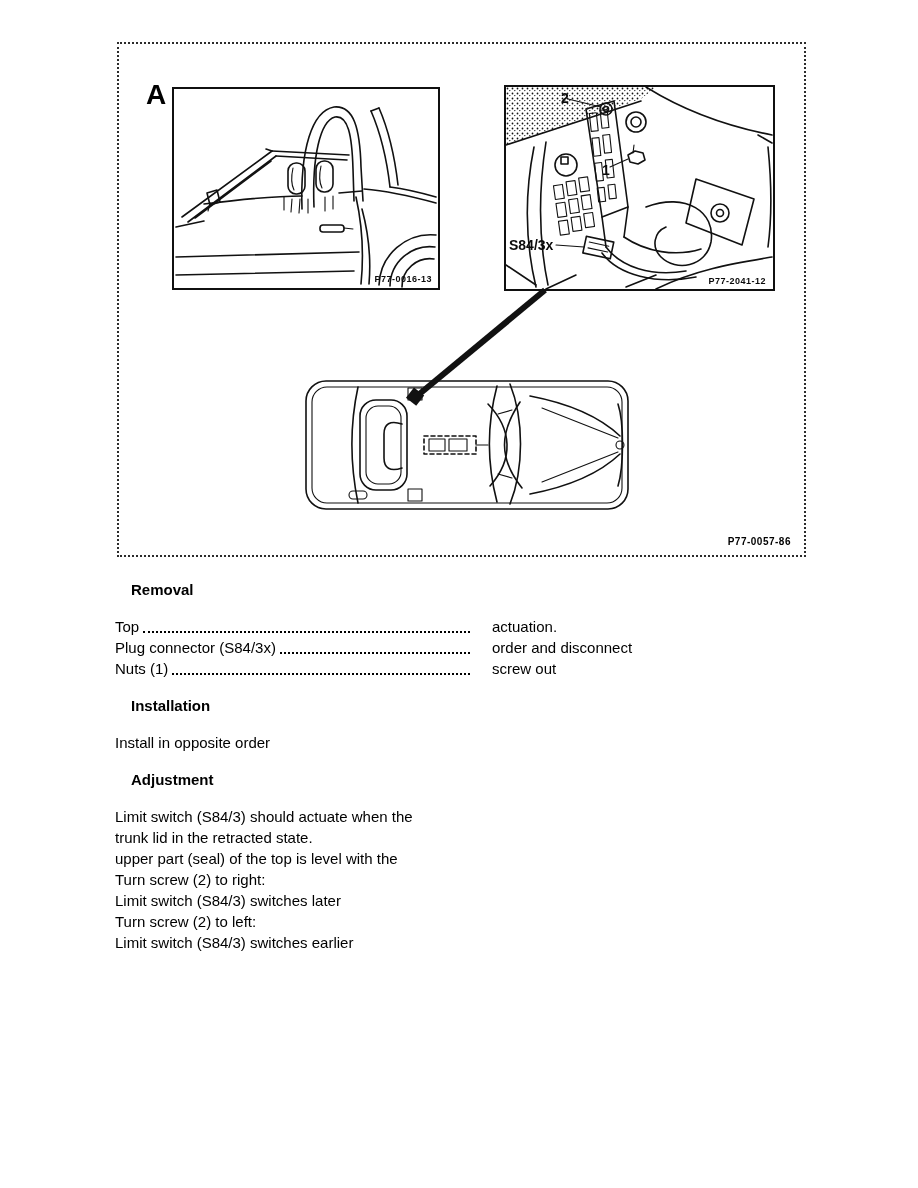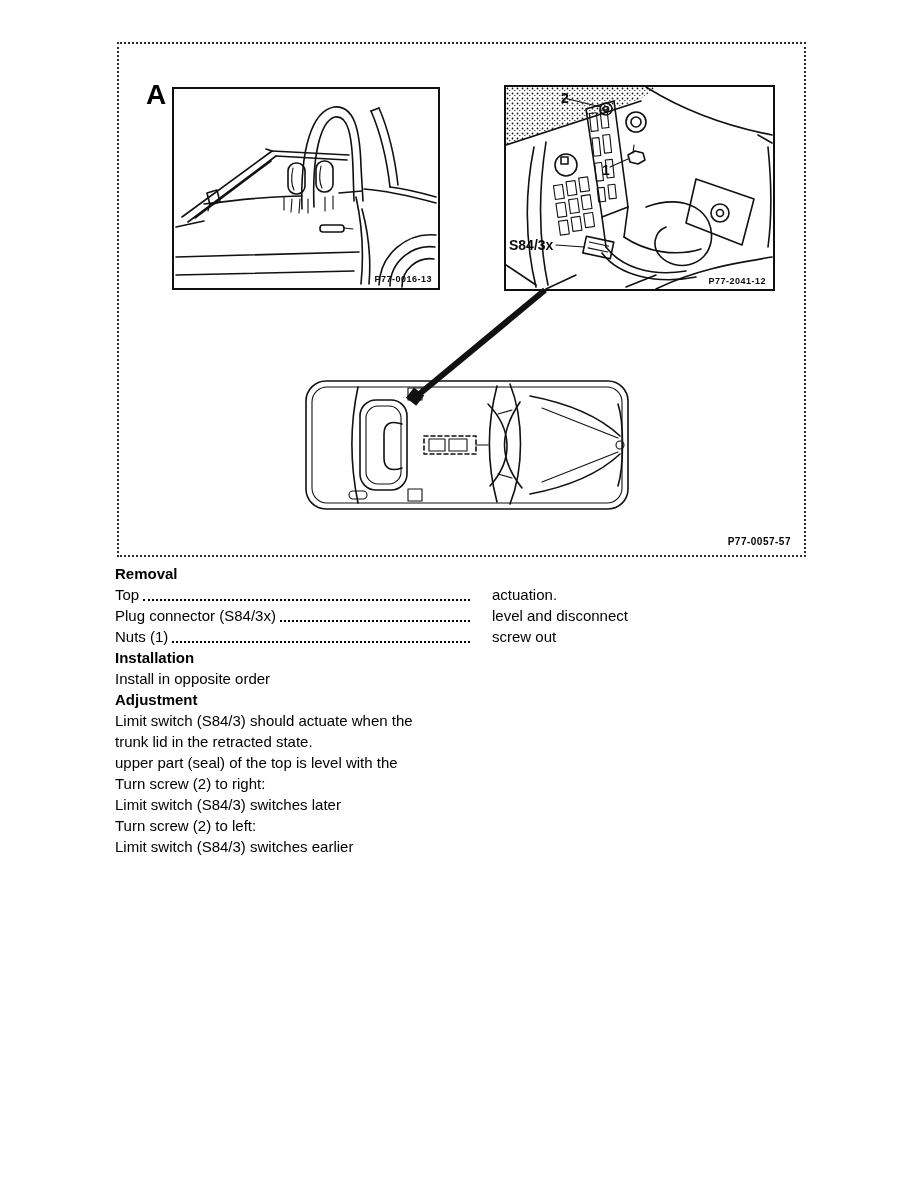--- a/index.html
+++ b/index.html
@@ -20,21 +20,21 @@
   .fig-code{font:bold 9px "Liberation Sans",sans-serif;letter-spacing:.5px;fill:#0a0a0a;}
   .callout{font:bold 14px "Liberation Sans",sans-serif;fill:#0a0a0a;}
   .overlay{position:absolute;left:0;top:0;width:685px;height:511px;pointer-events:none;}
   .car-top{position:absolute;left:183px;top:330px;width:330px;height:142px;overflow:visible;}
   .top-code{position:absolute;right:13px;top:492px;font-size:10px;font-weight:bold;
             letter-spacing:.5px;}
 
   
   .textblock{position:absolute;left:115px;top:563px;width:700px;
              font-size:15px;line-height:21px;}
-  .textblock h3{font-size:15px;line-height:21px;font-weight:bold;margin:0;}
+  .textblock h3{font-size:15px;line-height:21px;font-weight:bold;margin:16px;}
   .mt4{margin-top:4px;} .mt5{margin-top:5px;}
   .row{display:flex;align-items:flex-start;gap:12px;}
   .lead{width:357px;display:flex;align-items:flex-end;flex:none;}
   .item{white-space:nowrap;}
   .leader{flex:1;border-bottom:2px dotted #000;margin:0 2px 4px 4px;min-width:16px;}
   .action{padding-left:8px;}
   .action div{white-space:nowrap;}
   .para div{white-space:nowrap;}
 </style>
 </head>
@@ -214,21 +214,21 @@
         <path d="M316,30 C322,48 322,92 316,112"></path>
         <circle cx="318" cy="71" r="4" class="art-thin"></circle>
       </g>
     </svg>
 
     <svg class="overlay">
       <line x1="426" y1="246" x2="298" y2="352" stroke="#111" stroke-width="6"></line>
       <rect x="290" y="346" width="13" height="13" fill="#111" transform="rotate(38 296 352)"></rect>
     </svg>
 
-    <span class="top-code">P77-0057-57</span>
+    <span class="top-code">P77-0057-86</span>
   </div>
 
   <div class="textblock">
 
     <h3>Removal</h3>
 
     <div class="row">
       <div class="lead">
         <span class="item">Top</span>
         <span class="leader"></span>
@@ -237,21 +237,21 @@
         <div>actuation.</div>
       </div>
     </div>
 
     <div class="row">
       <div class="lead">
         <span class="item">Plug connector (S84/3x)</span>
         <span class="leader"></span>
       </div>
       <div class="action">
-        <div>level and disconnect</div>
+        <div>order and disconnect</div>
       </div>
     </div>
 
     <div class="row">
       <div class="lead">
         <span class="item">Nuts (1)</span>
         <span class="leader"></span>
       </div>
       <div class="action">
         <div>screw out</div>

